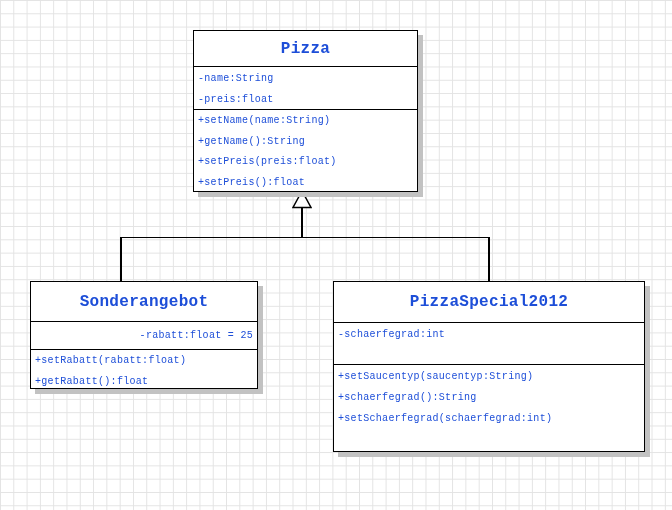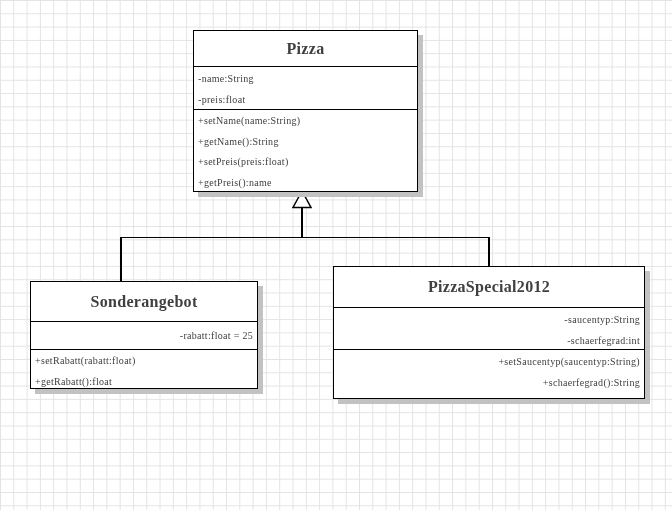--- a/index.html
+++ b/index.html
@@ -6,22 +6,22 @@
   .canvas {
     position: relative;
     width: 672px;
     height: 510px;
     overflow: hidden;
     background-color: #ffffff;
     background-image:
       linear-gradient(to right, #e3e3e3 1px, transparent 1px),
       linear-gradient(to bottom, #e3e3e3 1px, transparent 1px);
     background-size: 13.3px 13.3px;
-    font-family: Liberation Serif, serif;
-    color: #404040;
+    font-family: Liberation Mono, monospace;
+    color: #1d4ed8;
   }
 
   
   .uml-class {
     position: absolute;
     background: #ffffff;
     border: 1.5px solid #000000;
     box-shadow: 5px 5px 0 0 #c2c2c2;
     box-sizing: border-box;
     display: flex;
@@ -82,40 +82,40 @@
   <div class="uml-class" style="left:193px; top:30px; width:225px; height:162px;">
     <div class="uml-title" style="height:35px;">Pizza</div>
     <div class="uml-section" style="height:43px;">
       <div class="uml-line">-name:String</div>
       <div class="uml-line">-preis:float</div>
     </div>
     <div class="uml-section grow">
       <div class="uml-line tight">+setName(name:String)</div>
       <div class="uml-line tight">+getName():String</div>
       <div class="uml-line tight">+setPreis(preis:float)</div>
-      <div class="uml-line tight">+getPreis():name</div>
+      <div class="uml-line tight">+setPreis():float</div>
     </div>
   </div>
 
   <div class="uml-class" style="left:8px; top:281px; width:228px; height:108px;margin-left:22px;">
     <div class="uml-title" style="height:39px;">Sonderangebot</div>
     <div class="uml-section" style="height:28px;">
       <div class="uml-line tall">-rabatt:float = 25</div>
     </div>
     <div class="uml-section grow">
       <div class="uml-line tight">+setRabatt(rabatt:float)</div>
       <div class="uml-line tight">+getRabatt():float</div>
     </div>
   </div>
 
-  <div class="uml-class" style="left:333px; top:266px; width:312px; height:133px;text-align:right;">
+  <div class="uml-class" style="left:333px; top:281px; width:312px; height:171px;">
     <div class="uml-title" style="height:40px;">PizzaSpecial2012</div>
     <div class="uml-section" style="height:42px;">
-      <div class="uml-line">-saucentyp:String</div>
       <div class="uml-line">-schaerfegrad:int</div>
     </div>
     <div class="uml-section grow">
       <div class="uml-line">+setSaucentyp(saucentyp:String)</div>
       <div class="uml-line">+schaerfegrad():String</div>
+      <div class="uml-line">+setSchaerfegrad(schaerfegrad:int)</div>
     </div>
   </div>
 
 </div>
 
 </body></html>

